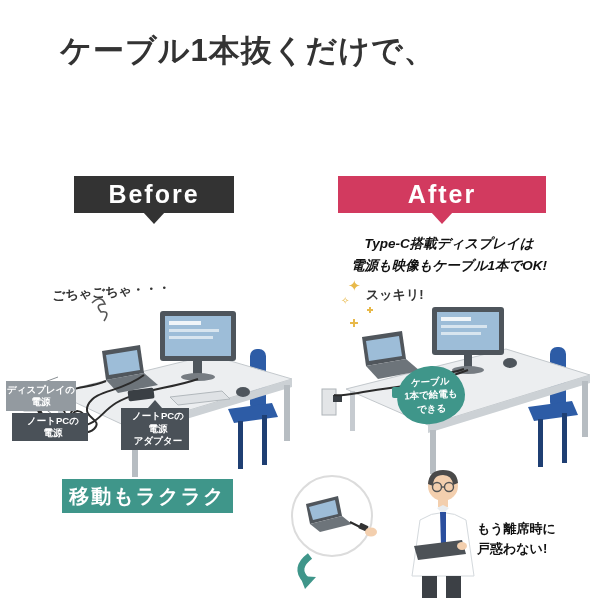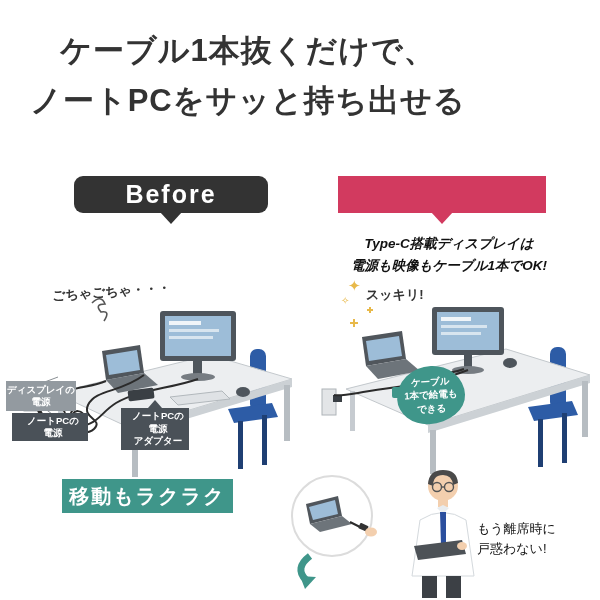--- a/index.html
+++ b/index.html
@@ -5,21 +5,21 @@
   * { margin:0; padding:0; box-sizing:border-box; }
   html,body { width:600px; height:600px; }
   body { background:#fff; font-family:"Liberation Sans","DejaVu Sans",sans-serif; color:#222; }
   .stage { position:relative; width:600px; height:600px; background:#fff; overflow:hidden; }
   .abs { position:absolute; }
   .pre { white-space:pre-line; }
 
   .title { top:26px; left:0; width:496px; text-align:center; font-size:31px; font-weight:bold; color:#333; line-height:1.6; letter-spacing:1px; }
 
   .banner { height:37px; display:flex; align-items:center; justify-content:center; color:#fff; font-size:25px; font-weight:bold; letter-spacing:2px; }
-  .banner-before { left:74px; top:176px; width:194px; background:#333333;border-radius:9px; }
+  .banner-before { left:74px; top:176px; width:160px; background:#333333; }
   .banner-after  { left:338px; top:176px; width:208px; background:#d23a5f; }
   .ptr { position:absolute; bottom:-11px; left:50%; transform:translateX(-50%); width:0; height:0; border-left:11px solid transparent; border-right:11px solid transparent; }
   .ptr-black { border-top:12px solid #333333; }
   .ptr-pink  { border-top:12px solid #d23a5f; }
 
   .caption { text-align:center; font-weight:bold; font-size:13.5px; line-height:1.65; color:#111; }
   .caption-before { left:30px; top:233px; width:280px; }
   .caption-after  { left:318px; top:233px; width:262px;font-style:italic; }
 
   .note { font-weight:bold; font-size:13px; color:#333; }
@@ -36,40 +36,40 @@
   .tag-pc-power      { left:12px; top:413px; width:76px; height:28px; }
   .tag-pc-adapter    { left:121px; top:408px; width:68px; height:42px; }
   .tag-ptr-up { position:absolute; top:-8px; left:50%; transform:translateX(-50%); width:0; height:0;
                 border-left:7px solid transparent; border-right:7px solid transparent; border-bottom:8px solid #4a5158; }
 
   .teal-banner { left:62px; top:479px; width:171px; height:34px; background:#3f968a; color:#fff; font-weight:bold; font-size:20px; letter-spacing:2px; display:flex; align-items:center; justify-content:center; }
   .benefit-caption { left:20px; top:522px; width:280px; text-align:center; font-weight:bold; font-size:14.5px; line-height:1.6; color:#111; }
 
   .cable-badge { left:397px; top:366px; width:68px; height:58px; background:#3f968a; color:#fff; font-weight:bold; font-size:9.5px; line-height:1.4; text-align:center; display:flex; align-items:center; justify-content:center; border-radius:52% 48% 55% 45% / 55% 52% 48% 45%; transform:rotate(-3deg); }
 
-  .leave-note { left:477px; top:519px; width:120px; font-weight:normal; font-size:13px; line-height:1.55; color:#111; }
+  .leave-note { left:477px; top:519px; width:120px; font-weight:bold; font-size:13px; line-height:1.55; color:#111; }
 
   svg { display:block; }
 </style>
 </head>
 <body>
 
 <div class="stage">
 
   <div class="abs title">
     <div>ケーブル1本抜くだけで、</div>
-    <div>ノートPCをサッと持ち出せる</div>
   </div>
 
   <div class="abs banner banner-before">
     <span>Before</span>
     <span class="ptr ptr-black"></span>
   </div>
 
   <div class="abs banner banner-after">
+    <span>After</span>
     <span class="ptr ptr-pink"></span>
   </div>
 
   <div class="abs caption caption-after pre">Type-C搭載ディスプレイは
 電源も映像もケーブル1本でOK!</div>
 
   <div class="abs note note-messy">ごちゃごちゃ・・・</div>
   <div class="abs note note-tidy">スッキリ!</div>
   <div class="abs sparkle sparkle-lg">✦</div>
   <div class="abs sparkle sparkle-sm">✧</div>

